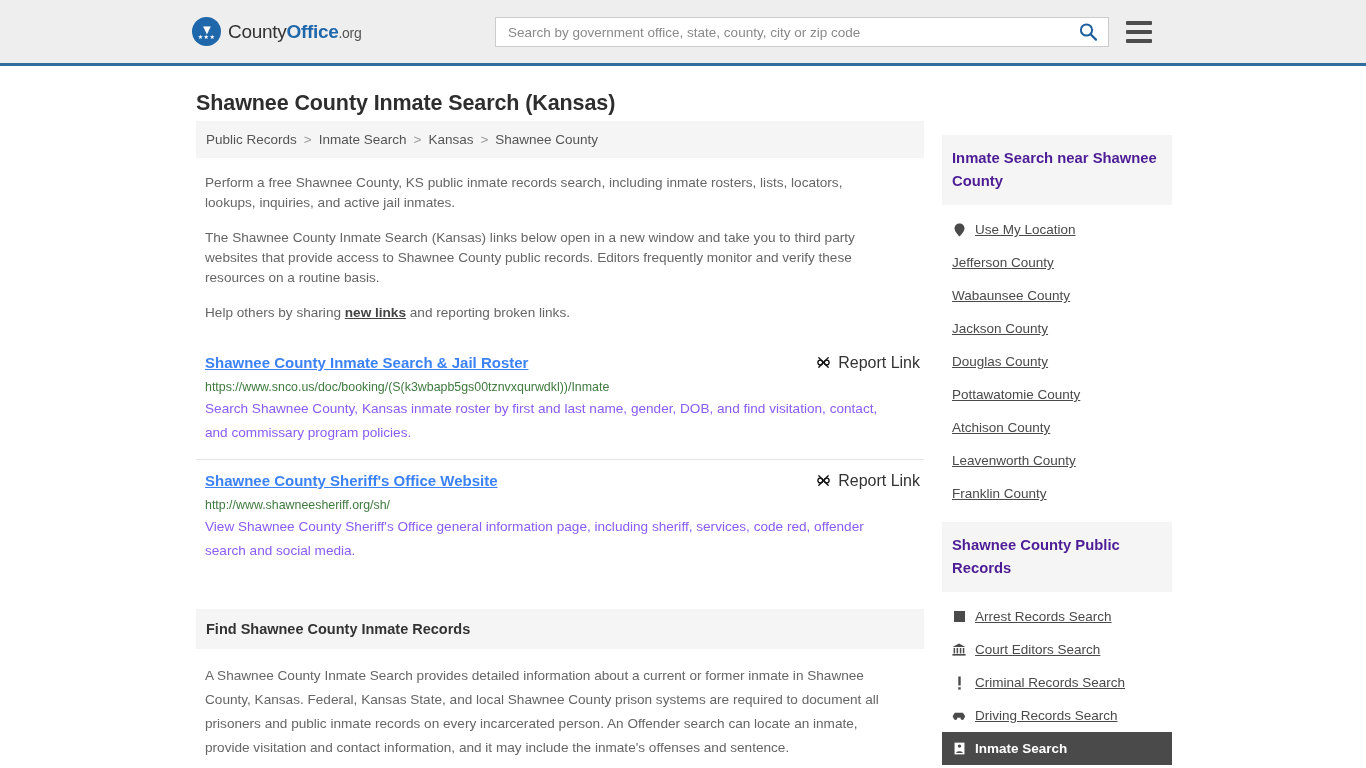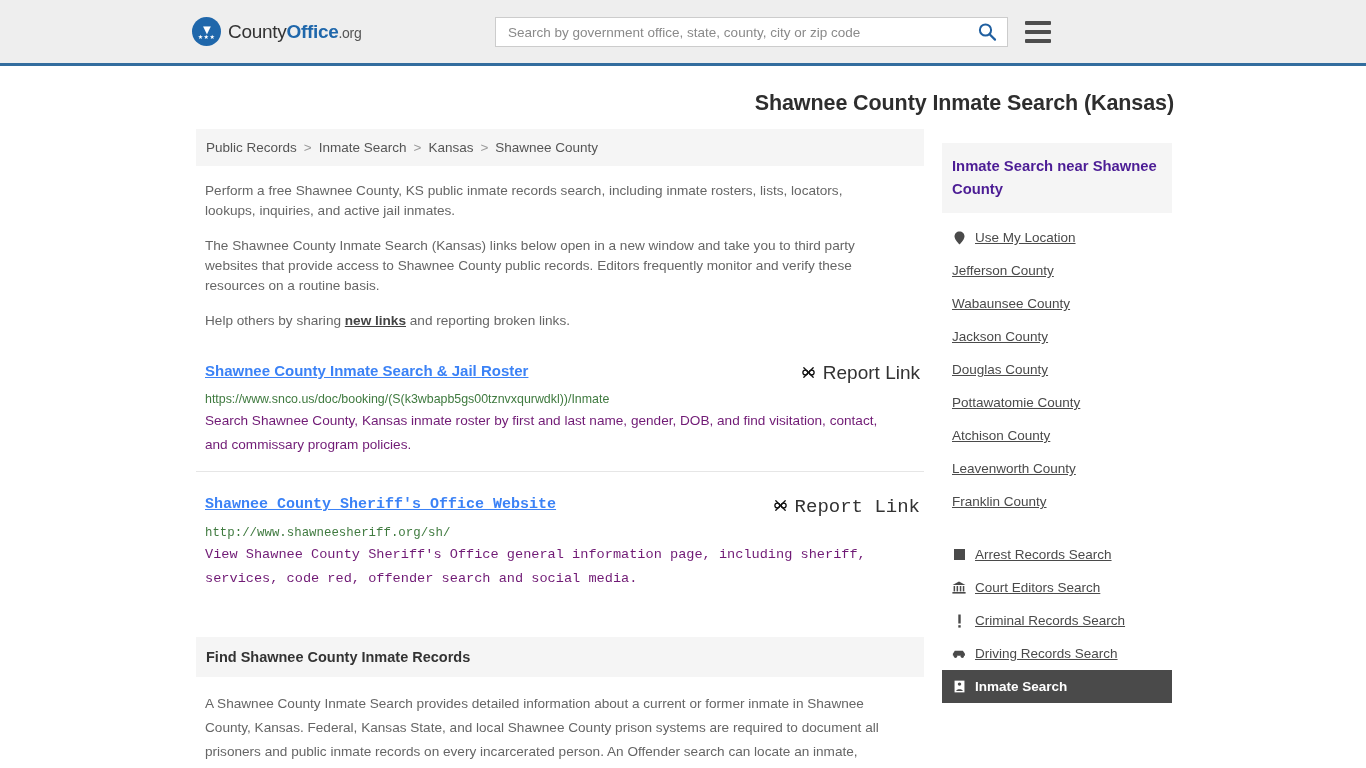--- a/index.html
+++ b/index.html
@@ -56,21 +56,21 @@
   .logo-text .org { font-size: 14px; color: #555; }
 
   .search-area {
     position: absolute;
     left: 495px;
     top: 17px;
     display: flex;
     align-items: center;
   }
   .search-box {
-    width: 513px;
+    width: 614px;
     height: 30px;
     background: #ffffff;
     border: 1px solid #cccccc;
     display: flex;
     align-items: center;
     padding: 0 4px 0 10px;
   }
   .search-input {
     flex: 1;
     border: none;
@@ -107,23 +107,22 @@
     gap: 18px;
     align-items: flex-start;
   }
   .main-col { width: 728px; flex: 0 0 728px; }
   .side-col { width: 230px; flex: 0 0 230px; margin-top: 14px; }
 
   h1.page-title {
     font-size: 21.5px;
     color: #2e2e2e;
     font-weight: bold;
-    margin: 25px 0 13px 0;
+    margin: 25px 0 5px 0;
     letter-spacing: -0.1px;
-    text-align: right;
   }
 
   
   .breadcrumb {
     background: #f5f5f5;
     padding: 11px 10px;
     font-size: 13.5px;
     color: #666;
     display: flex;
     align-items: center;
@@ -146,54 +145,54 @@
   }
   .para a.inline-link {
     color: #444; text-decoration: underline; font-weight: bold; cursor: pointer;
   }
 
   
   .results { margin-top: 22px; }
   .result {
     padding: 9px 0 14px 9px;
   }
-  .result + .result { border-top: 1px solid #e6e6e6; padding-top: 24px; font-family: Liberation Mono, monospace; }
+  .result + .result { border-top: 1px solid #e6e6e6; padding-top: 12px; }
   .result-head {
     display: flex;
     align-items: flex-start;
     justify-content: space-between;
   }
   .result-title {
     font-size: 15px;
     font-weight: bold;
     color: #3b82f6;
     text-decoration: underline;
     cursor: pointer;
   }
   .report-link {
     display: flex;
     align-items: center;
     gap: 7px;
-    font-size: 19px;
+    font-size: 16px;
     color: #333;
     cursor: pointer;
     white-space: nowrap;
     padding-right: 4px;
   }
   .report-link .ic { font-size: 14px; color: #111; line-height: 1; }
   .result-url {
     font-size: 12.4px;
     color: #3f7a3f;
     margin-top: 8px;
     word-break: break-all;
   }
   .result-desc {
     font-size: 13.6px;
     line-height: 24px;
-    color: #701a75;
+    color: #8b5cf6;
     margin-top: 3px;
     max-width: 680px;
   }
 
   
   .section-head {
     background: #f5f5f5;
     padding: 12px 10px;
     font-size: 14.5px;
     font-weight: bold;
@@ -380,20 +379,21 @@
             <span class="lbl">Leavenworth County</span>
           </div>
           <div class="card-item no-icon">
             <span class="lbl">Franklin County</span>
           </div>
 
         </div>
       </div>
 
       <div class="card">
+        <div class="card-head">Shawnee County Public Records</div>
         <div class="card-list">
 
           <div class="card-item">
             <span class="ic">
                 <span class="sq"></span>
               </span>
             <span class="lbl">Arrest Records Search</span>
           </div>
 
           <div class="card-item">

